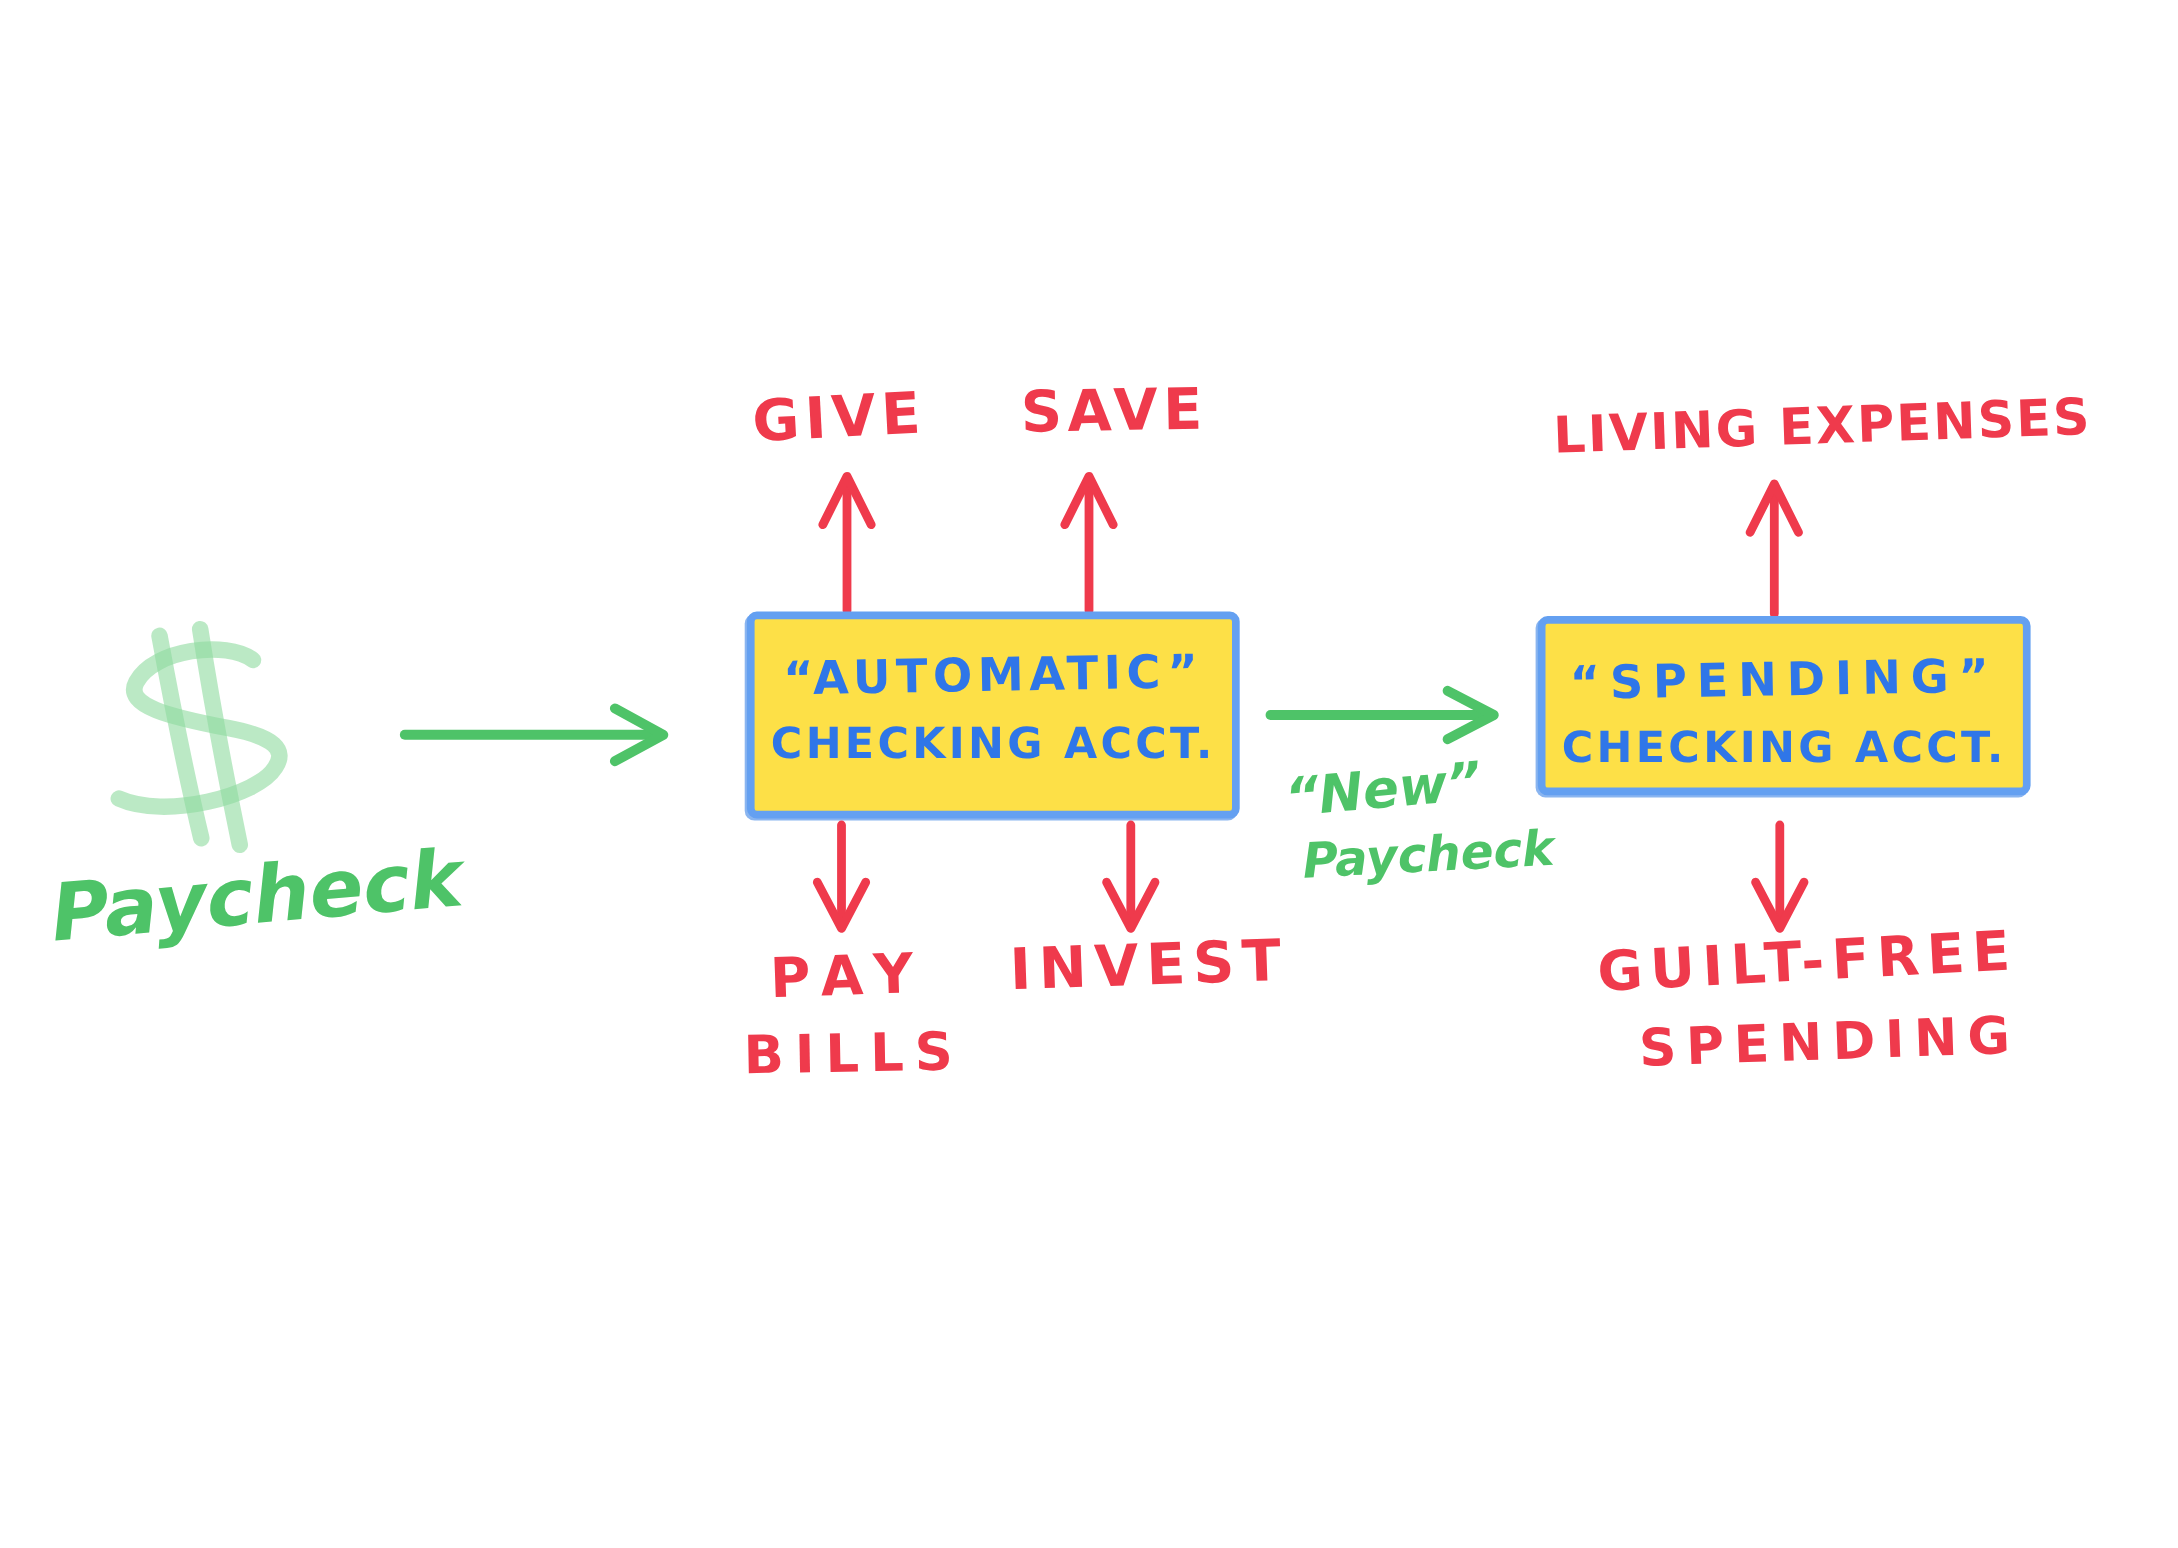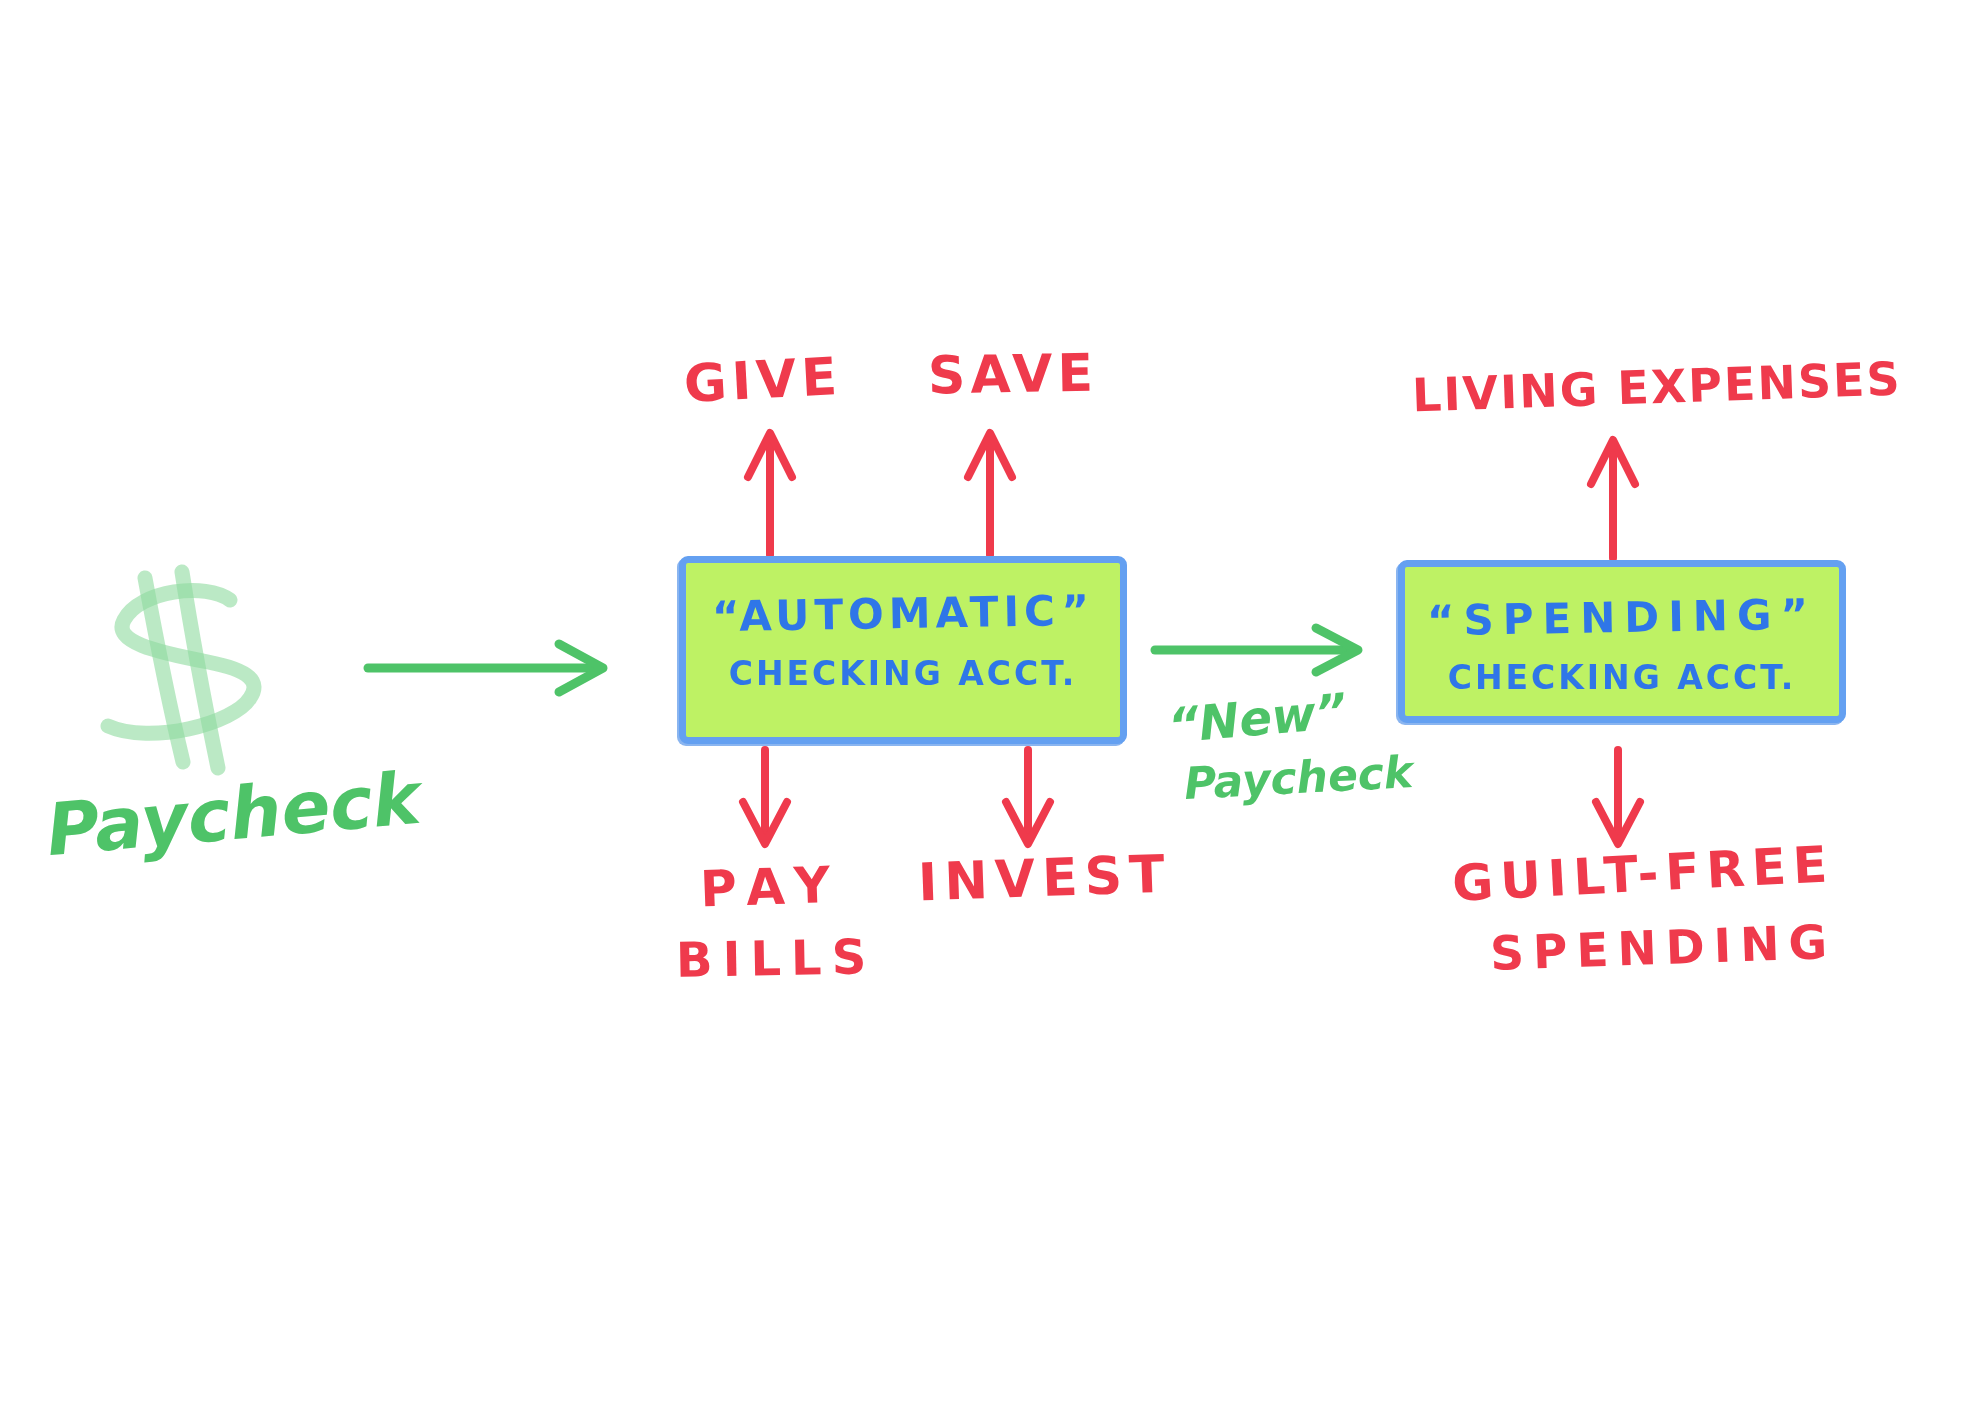--- a/index.html
+++ b/index.html
@@ -11,27 +11,27 @@
     overflow: hidden;
     font-family: "DejaVu Sans", sans-serif;
   }
   .abs { position: absolute; }
   .hand-red   { color: #ef3a4c; font-weight: bold; white-space: nowrap; }
   .hand-blue  { color: #2f76e8; font-weight: bold; white-space: nowrap; }
   .hand-green { color: #4ec368; font-weight: bold; font-style: italic; white-space: nowrap; }
   .acct-box {
     border: 7px solid #64a0f1;
     border-radius: 9px;
-    background: #bef264;
+    background: #fde047;
     box-sizing: border-box;
     text-align: center;
     box-shadow: -2px 2px 0 #8ab5f0;
   }
   .acct-box .line1 { margin-top: 26px; font-size: 42px; letter-spacing: 5px; }
-  .acct-box .line2 { margin-top: 16px; font-size: 33px; letter-spacing: 3px; }
+  .acct-box .line2 { margin-top: 16px; font-size: 39px; letter-spacing: 3px; }
   .box2 .line1 { letter-spacing: 9px; }
   svg { display: block; overflow: visible; }
 </style>
 </head>
 <body>
 
 <div class="canvas">
 
   <svg class="abs" style="left:98px; top:568px;" width="185" height="205" viewBox="0 0 185 205">
     <g fill="none" stroke-width="15" stroke-linecap="round" stroke-linejoin="round" stroke="#8edb9e">

